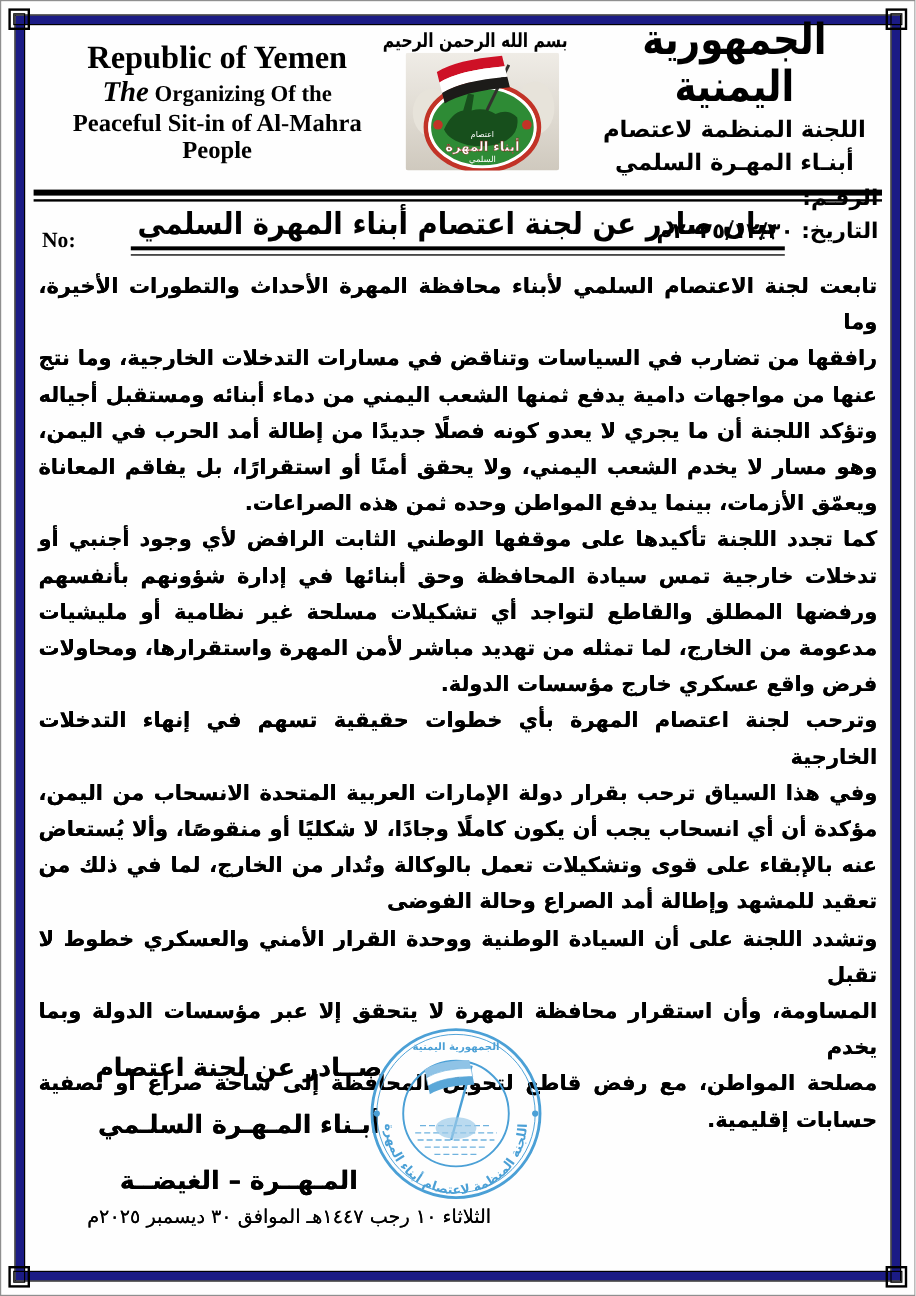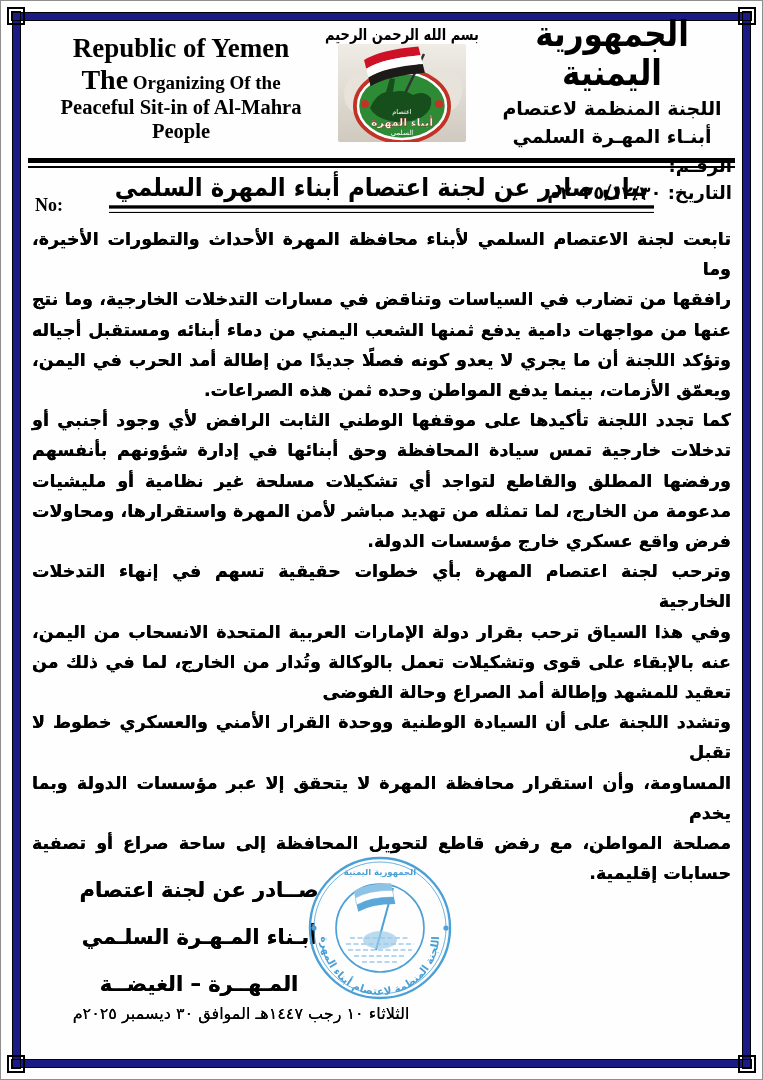--- a/index.html
+++ b/index.html
@@ -15,26 +15,26 @@
   .corner{position:absolute;width:14px;height:14px;border:2px solid #000;background:transparent;z-index:3;}
   .corner::after{content:"";position:absolute;left:2px;top:2px;right:2px;bottom:2px;border:1px solid #000;}
   .corner.tl{left:6px;top:6px}.corner.tr{right:6px;top:6px}
   .corner.bl{left:6px;bottom:6px}.corner.br{right:6px;bottom:6px}
 
   
   .h-left{position:absolute;left:34px;top:32px;width:292px;text-align:center;
     font-family:"Liberation Serif",serif;font-weight:bold;line-height:1.15;}
   .h-left .l1{font-size:27px;}
   .h-left .l2{font-size:19px;}
-  .h-left .l2 .big{font-size:28px;}
+  .h-left .l2 .big{font-size:24px;font-style:italic;}
   .h-left .l3{font-size:20.5px;}
   .h-left .meta{text-align:left;font-size:18px;margin-top:8px;white-space:pre;}
   .h-left .meta div{margin-top:2px;}
 
-  .h-center{position:absolute;left:318px;top:26px;width:166px;text-align:center;}
+  .h-center{position:absolute;left:318px;top:26px;width:166px;text-align:left;}
   .bismillah{font-size:13px;font-weight:bold;font-family:"DejaVu Sans",sans-serif;
     direction:rtl;letter-spacing:-1px;transform:scaleY(1.25);margin-bottom:2px;}
   .h-right{position:absolute;right:30px;top:18px;width:240px;direction:rtl;text-align:center;font-weight:bold;}
   .country{font-size:31px;line-height:1.1;transform:scaleY(1.15);letter-spacing:-1px;}
   .committee{font-size:19px;margin-top:8px;line-height:1.45;}
   .h-right .meta{font-size:18px;text-align:right;margin-top:2px;line-height:1.5;}
 
   .rule{position:absolute;left:27px;right:27px;top:157px;height:3px;
     border-top:5px solid #000;border-bottom:2px solid #000;}
 
@@ -126,28 +126,30 @@
 
   <div class="title-wrap">
     <span class="title-text">بيان صادر عن لجنة اعتصام أبناء المهرة السلمي</span>
   </div>
 
   <div class="body-text">
       <div class="bline">تابعت لجنة الاعتصام السلمي لأبناء محافظة المهرة الأحداث والتطورات الأخيرة، وما</div>
       <div class="bline">رافقها من تضارب في السياسات وتناقض في مسارات التدخلات الخارجية، وما نتج</div>
       <div class="bline">عنها من مواجهات دامية يدفع ثمنها الشعب اليمني من دماء أبنائه ومستقبل أجياله</div>
       <div class="bline">وتؤكد اللجنة أن ما يجري لا يعدو كونه فصلًا جديدًا من إطالة أمد الحرب في اليمن،</div>
+      <div class="bline">وهو مسار لا يخدم الشعب اليمني، ولا يحقق أمنًا أو استقرارًا، بل يفاقم المعاناة</div>
       <div class="bline last">ويعمّق الأزمات، بينما يدفع المواطن وحده ثمن هذه الصراعات.</div>
       <div class="bline">كما تجدد اللجنة تأكيدها على موقفها الوطني الثابت الرافض لأي وجود أجنبي أو</div>
       <div class="bline">تدخلات خارجية تمس سيادة المحافظة وحق أبنائها في إدارة شؤونهم بأنفسهم</div>
       <div class="bline">ورفضها المطلق والقاطع لتواجد أي تشكيلات مسلحة غير نظامية أو مليشيات</div>
       <div class="bline">مدعومة من الخارج، لما تمثله من تهديد مباشر لأمن المهرة واستقرارها، ومحاولات</div>
       <div class="bline last">فرض واقع عسكري خارج مؤسسات الدولة.</div>
       <div class="bline">وترحب لجنة اعتصام المهرة بأي خطوات حقيقية تسهم في إنهاء التدخلات الخارجية</div>
       <div class="bline">وفي هذا السياق ترحب بقرار دولة الإمارات العربية المتحدة الانسحاب من اليمن،</div>
+      <div class="bline">مؤكدة أن أي انسحاب يجب أن يكون كاملًا وجادًا، لا شكليًا أو منقوصًا، وألا يُستعاض</div>
       <div class="bline">عنه بالإبقاء على قوى وتشكيلات تعمل بالوكالة وتُدار من الخارج، لما في ذلك من</div>
       <div class="bline last">تعقيد للمشهد وإطالة أمد الصراع وحالة الفوضى</div>
       <div class="bline">وتشدد اللجنة على أن السيادة الوطنية ووحدة القرار الأمني والعسكري خطوط لا تقبل</div>
       <div class="bline">المساومة، وأن استقرار محافظة المهرة لا يتحقق إلا عبر مؤسسات الدولة وبما يخدم</div>
       <div class="bline">مصلحة المواطن، مع رفض قاطع لتحويل المحافظة إلى ساحة صراع أو تصفية</div>
       <div class="bline last">حسابات إقليمية.</div>
     </div>
 
   <div class="sig">
     <div>صــادر عن لجنة اعتصام</div>

